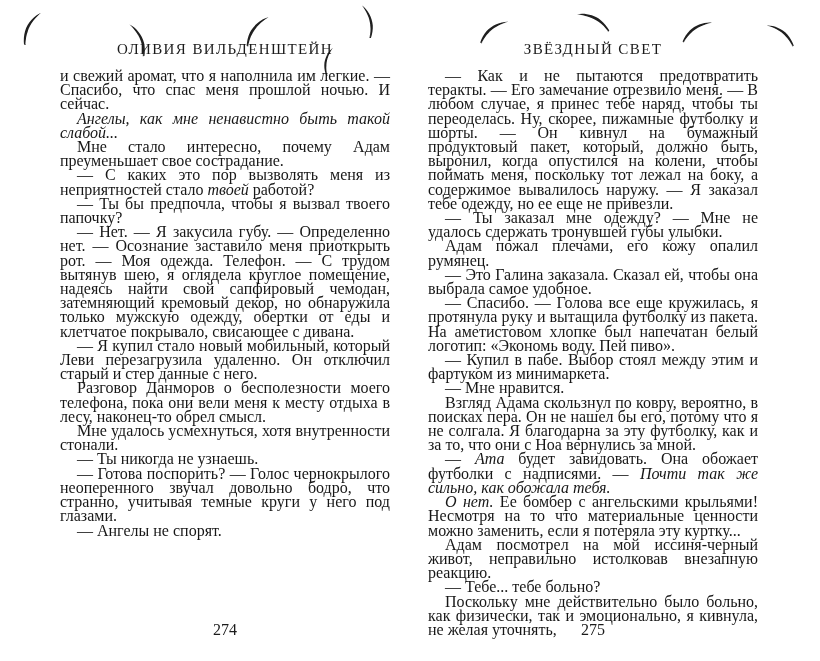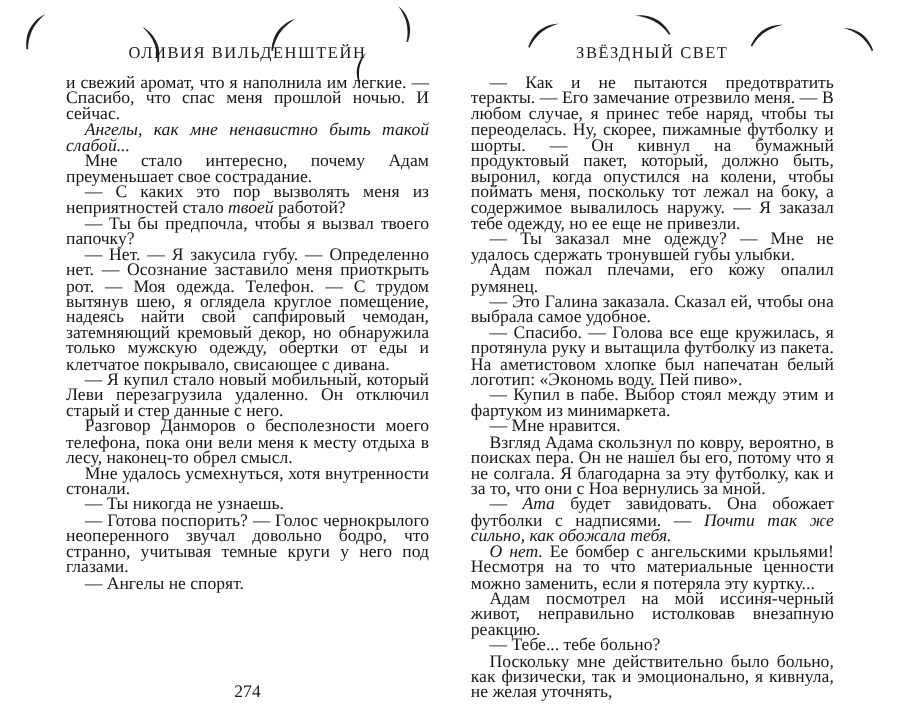--- a/index.html
+++ b/index.html
@@ -135,15 +135,16 @@
         <p class="para">— Спасибо. — Голова все еще кружилась, я протянула руку и вытащила футболку из пакета. На аметистовом хлопке был напечатан белый логотип: «Экономь воду. Пей пиво».</p>
         <p class="para">— Купил в пабе. Выбор стоял между этим и фартуком из минимаркета.</p>
         <p class="para">— Мне нравится.</p>
         <p class="para">Взгляд Адама скользнул по ковру, вероятно, в поисках пера. Он не нашел бы его, потому что я не солгала. Я благодарна за эту футболку, как и за то, что они с Ноа вернулись за мной.</p>
         <p class="para">— <i>Ата</i> будет завидовать. Она обожает футболки с надписями. — <i>Почти так же сильно, как обожала тебя.</i></p>
         <p class="para"><i>О нет.</i> Ее бомбер с ангельскими крыльями! Несмотря на то что материальные ценности можно заменить, если я потеряла эту куртку...</p>
         <p class="para">Адам посмотрел на мой иссиня-черный живот, неправильно истолковав внезапную реакцию.</p>
         <p class="para">— Тебе... тебе больно?</p>
         <p class="para">Поскольку мне действительно было больно, как физически, так и эмоционально, я кивнула, не желая уточнять,</p>
       </div>
+    <div class="page-number">275</div>
   </div>
 
 </div>
 
 </body></html>

